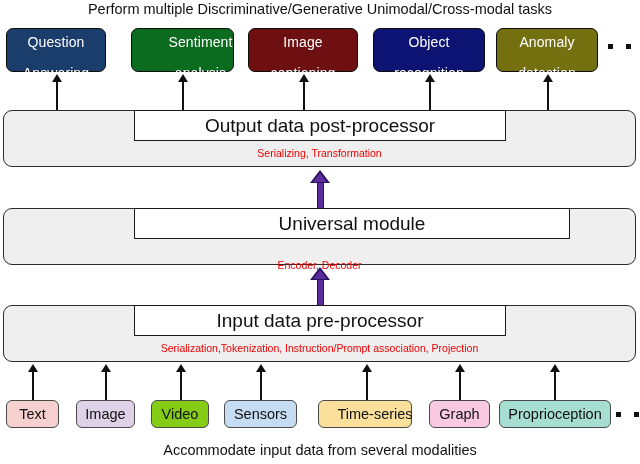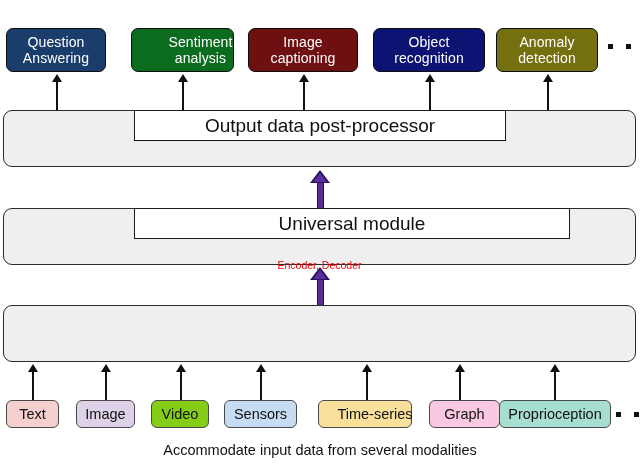--- a/index.html
+++ b/index.html
@@ -20,21 +20,21 @@
 
   
   .task{
     position:absolute;top:28px;height:44px;
     border-radius:7px;border:1.6px solid #0d0d0d;
     box-sizing:border-box;
     display:flex;flex-direction:column;align-items:center;justify-content:center;
     color:#ffffff;font-size:14px;line-height:16px;text-align:center;
     letter-spacing:.1px;
   }
-  .task span{display:block;white-space:nowrap;}
+  .task span{display:block;white-space:nowrap;margin-top:15px;}
 
   
   .panel{
     position:absolute;left:3px;width:633px;
     background:#efefef;border:1.5px solid #2b2b2b;border-radius:9px;
     box-sizing:border-box;
   }
   .panel .innerbox{
     position:absolute;left:130px;top:-1px;width:370px;height:31px;
     background:#ffffff;border:1.5px solid #1a1a1a;box-sizing:border-box;
@@ -85,20 +85,21 @@
   
   .dots{position:absolute;display:flex;align-items:center;}
   .dots i{display:block;width:5px;height:5px;background:#111;}
   .dots i+i{margin-left:13px;}
 </style>
 </head>
 <body>
 
 <div class="stage">
 
+  <div class="caption top">Perform multiple Discriminative/Generative Unimodal/Cross-modal tasks</div>
 
   <div id="tasks-layer">
       <div class="task" style="left: 6px; width: 100px; background: rgb(27, 61, 107);">
         <span>Question</span>
         <span>Answering</span>
       </div>
       <div class="task" style="left: 131px; width: 103px; background: rgb(11, 107, 31); padding-left: 36px;">
         <span>Sentiment</span>
         <span>analysis</span>
       </div>
@@ -178,36 +179,39 @@
       <div class="arrow-fat" style="left: 310px; top: 267px; height: 38px;">
         <div class="shaft" style="height: 29px;"></div>
         <div class="head"></div>
         <div class="head-in"></div>
       </div>
     </div>
 
   <div id="panels-layer">
       <div class="panel" style="top: 110px; height: 57px;">
         <div class="innerbox" style="left: 130px; width: 372px;">Output data post-processor</div>
+        <div class="sub" style="top: 36px;">Serializing, Transformation</div>
       </div>
       <div class="panel" style="top: 208px; height: 57px;">
         <div class="innerbox" style="left: 130px; width: 436px;">Universal module</div>
         <div class="sub" style="top: 50px;">Encoder, Decoder</div>
       </div>
       <div class="panel" style="top: 305px; height: 57px;">
+        <div class="innerbox" style="left: 130px; width: 372px;">Input data pre-processor</div>
+        <div class="sub" style="top: 36px;">Serialization,Tokenization, Instruction/Prompt association, Projection</div>
       </div>
     </div>
 
   <div id="modalities-layer">
       <div class="modality" style="left: 6px; width: 53px; background: rgb(246, 207, 207);">Text</div>
       <div class="modality" style="left: 76px; width: 59px; background: rgb(221, 210, 232);">Image</div>
       <div class="modality" style="left: 151px; width: 58px; background: #84cc16;">Video</div>
       <div class="modality" style="left: 224px; width: 73px; background: rgb(197, 220, 243);">Sensors</div>
       <div class="modality" style="left: 318px; width: 94px; background: rgb(250, 224, 154); padding-left: 20px;">Time-series</div>
-      <div class="modality" style="left: 429px; width: 71px; background: rgb(248, 201, 224);">Graph</div>
+      <div class="modality" style="left: 429px; width: 61px; background: rgb(248, 201, 224);">Graph</div>
       <div class="modality" style="left: 499px; width: 112px; background: rgb(167, 222, 210);">Proprioception</div>
     </div>
 
   <div class="dots" id="modality-dots" style="left: 616px; top: 412px;">
     <i></i>
     <i></i>
   </div>
 
   <div class="caption bottom">Accommodate input data from several modalities</div>
 

